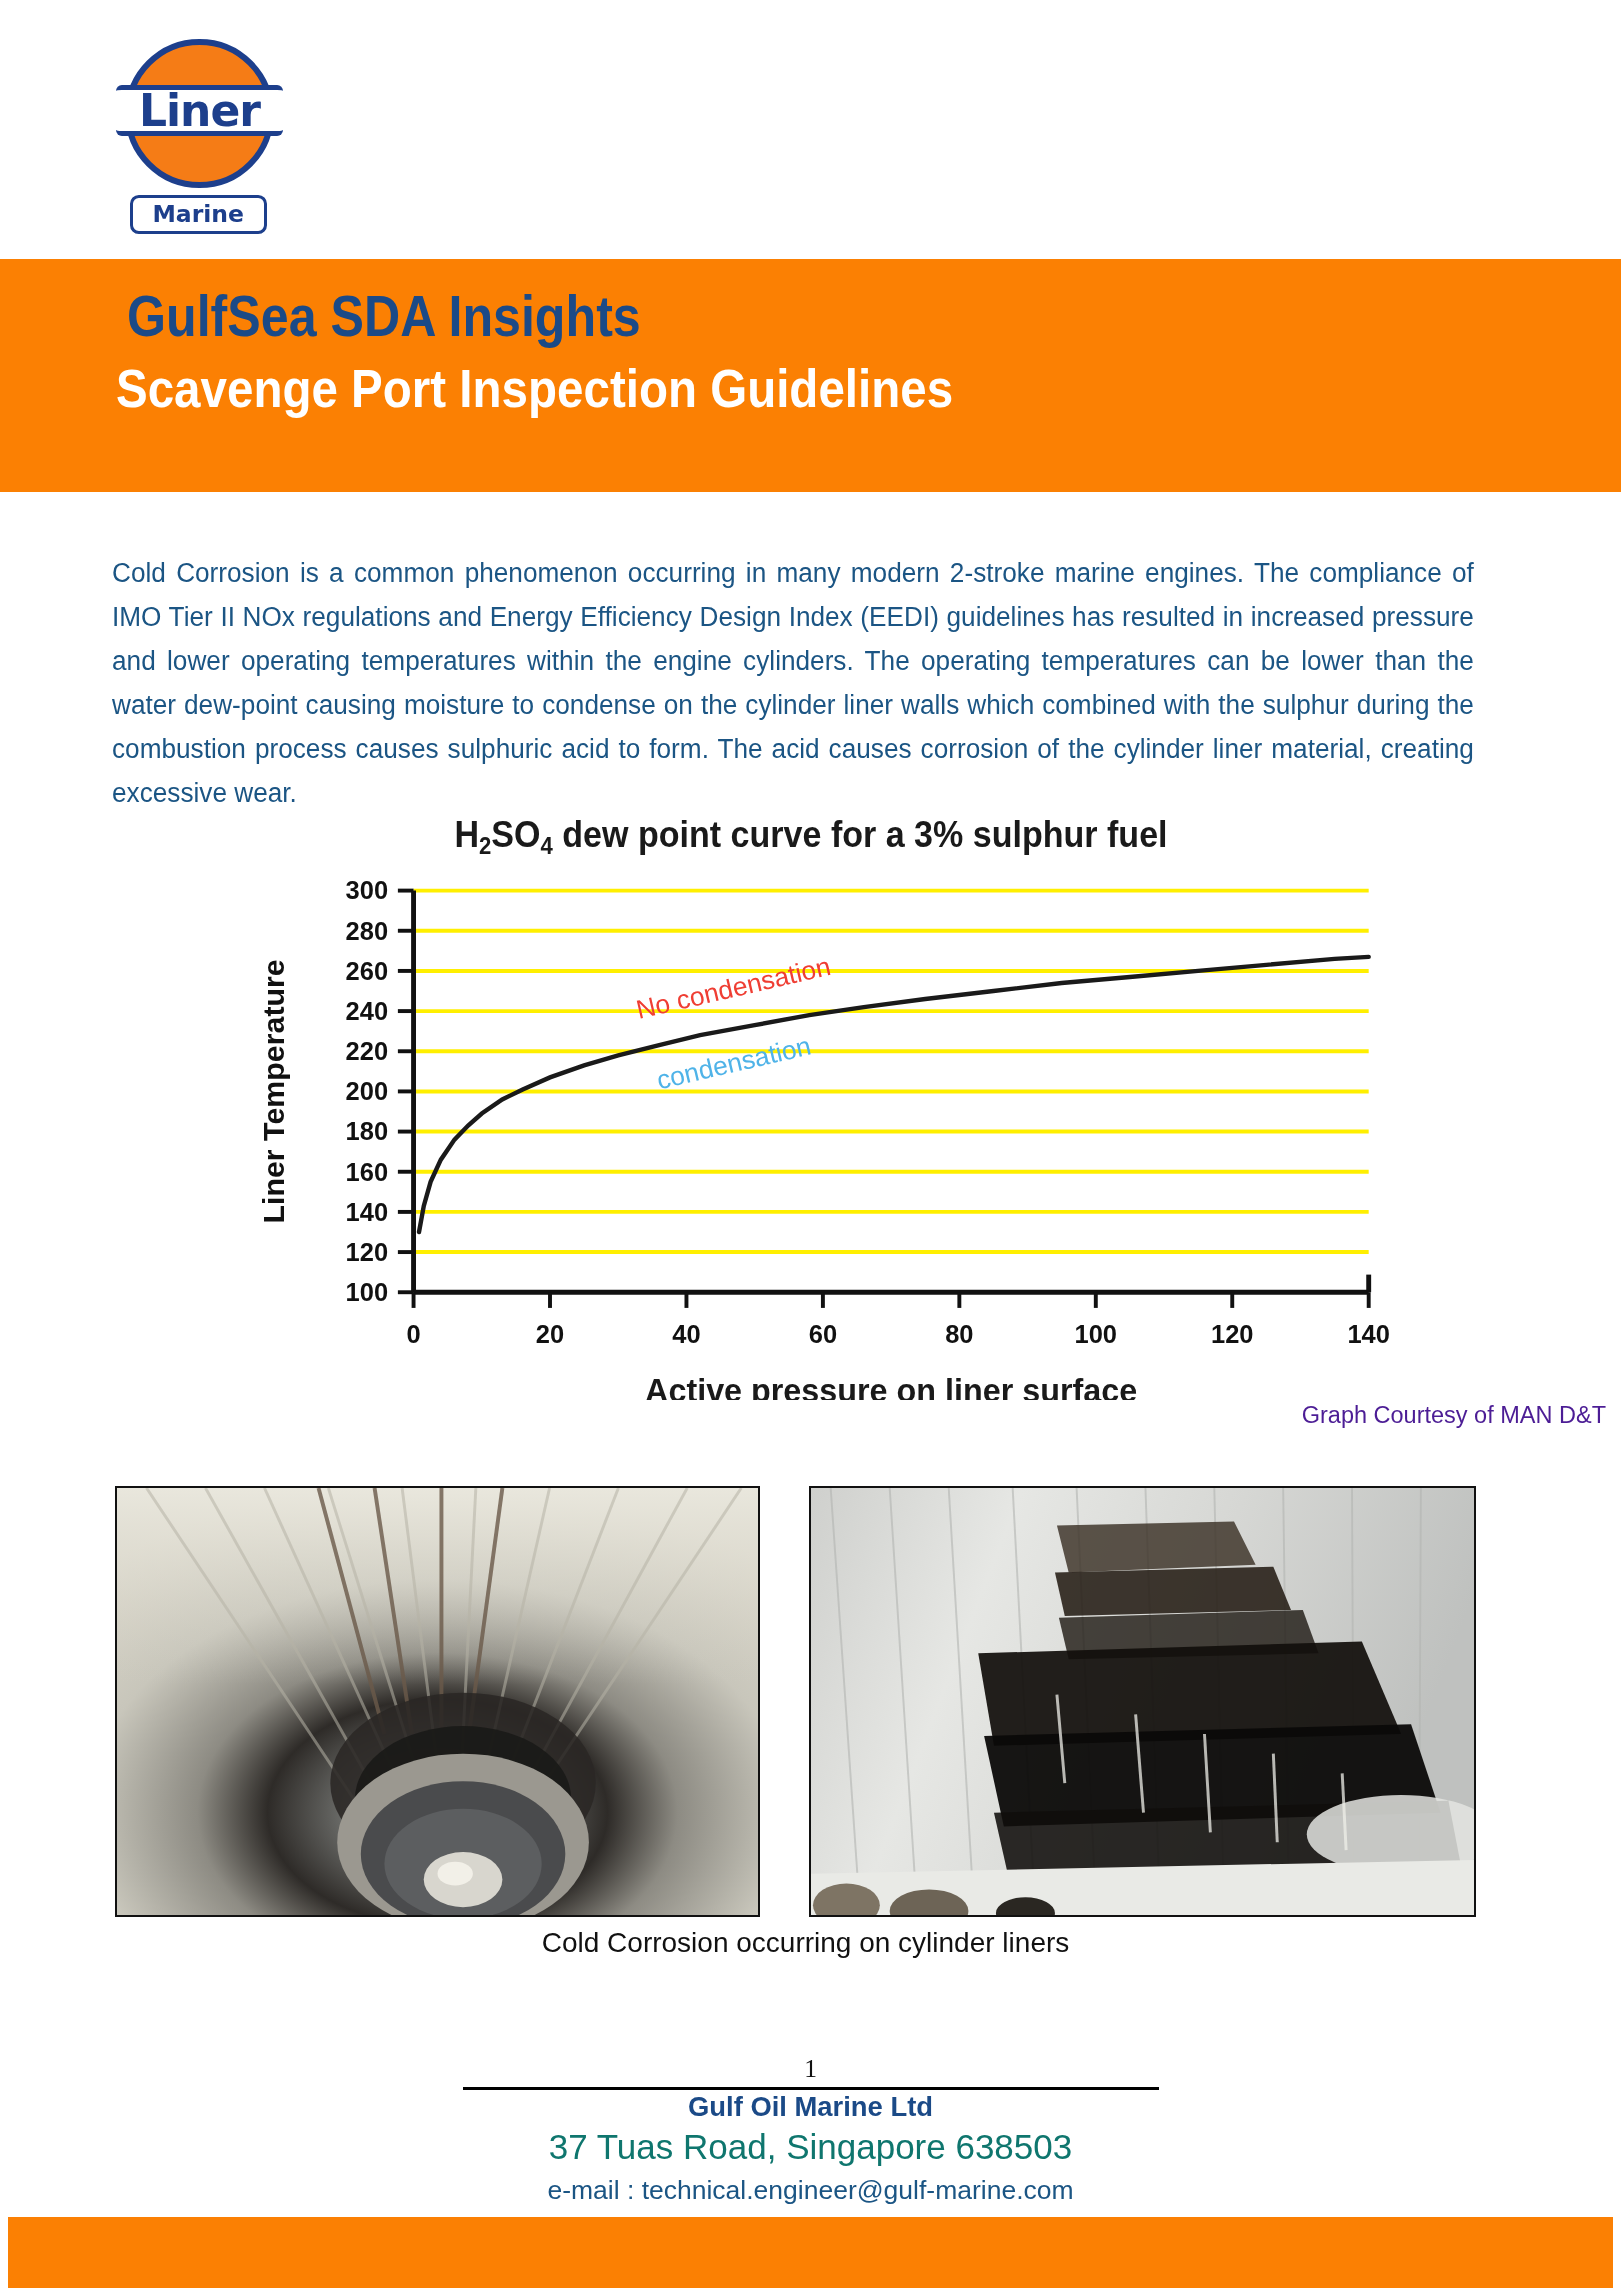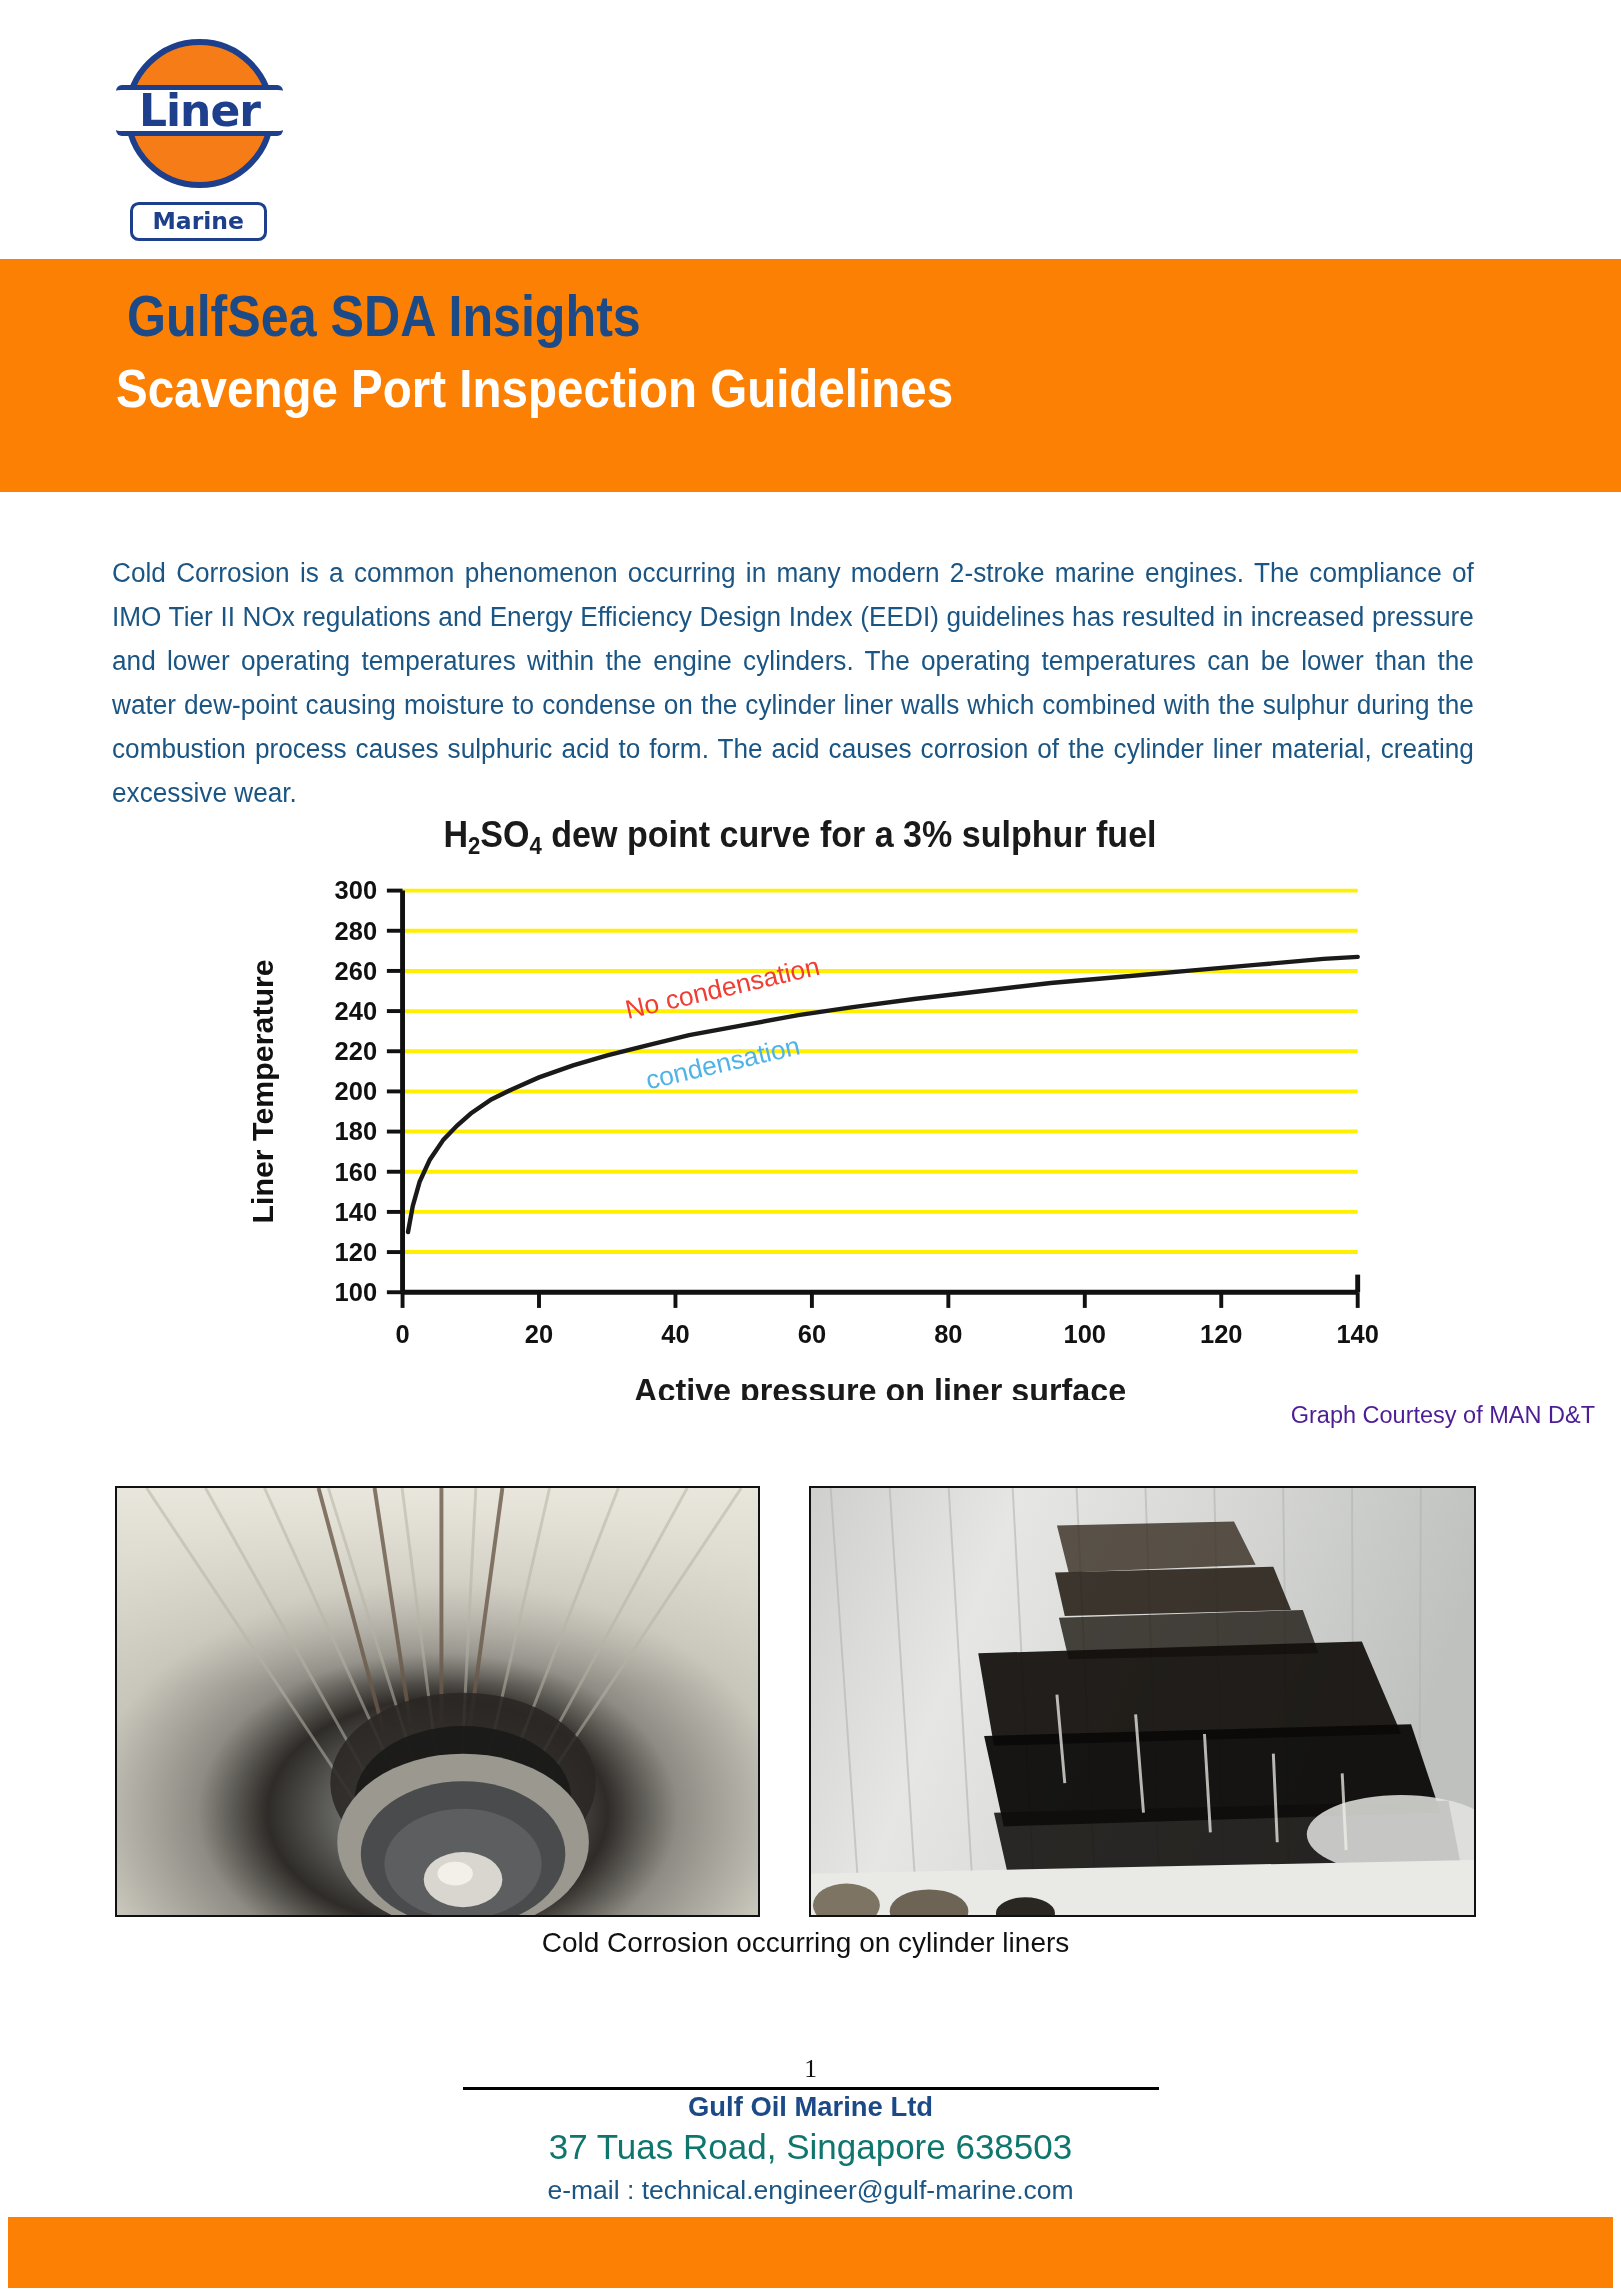--- a/index.html
+++ b/index.html
@@ -21,21 +21,21 @@
     position:absolute;left:-8.8px;right:-8.8px;top:46px;height:51px;
     background:#ffffff;border-top:5.9px solid #1d3f8c;border-bottom:5.9px solid #1d3f8c;
     box-sizing:border-box;border-radius:5.9px;
   }
   .logo-word{
     position:absolute;left:0;right:0;top:43px;height:57px;line-height:57px;
     text-align:center;font-size:44px;font-weight:bold;color:#1d3f8c;
     font-family:"DejaVu Sans", sans-serif;letter-spacing:-1px;
   }
   .logo-marine{
-    position:absolute;left:13.7px;top:163px;width:137px;height:39px;
+    position:absolute;left:13.7px;top:156px;width:137px;height:39px;
     border:3.9px solid #1d3f8c;border-radius:8.8px;box-sizing:border-box;
     text-align:center;line-height:32px;font-size:23.5px;font-weight:bold;
     color:#1d3f8c;font-family:"DejaVu Sans", sans-serif;background:#ffffff;
   }
 
   
   .header-band{
     position:absolute;left:0;top:259px;width:1621px;height:233px;
     background:#fb8003;
   }
@@ -57,21 +57,21 @@
   
   .body-text{
     position:absolute;left:112px;top:551px;width:1404px;
     font-size:27px;line-height:44px;color:#1b5584;
     text-align:justify;
     font-family:"Liberation Sans Narrow","Liberation Sans",sans-serif;
     transform:scaleX(.97);transform-origin:left top;
   }
 
   
-  .chart-wrap{position:absolute;left:5px;top:814px;width:1590px;height:627px;}
+  .chart-wrap{position:absolute;left:16px;top:814px;width:1590px;height:627px;}
   .chart-title{
     position:absolute;left:0;right:0;top:0;text-align:center;
     font-size:37px;font-weight:bold;color:#1a1a1a;
     font-family:"Liberation Sans Narrow","Liberation Sans",sans-serif;
     transform:scaleX(.92);
   }
   .chart-title sub{font-size:.65em;vertical-align:-.28em;}
   .chart-svg{position:absolute;left:211px;top:57px;}
   .chart-credit{
     position:absolute;left:0;right:0;top:588px;text-align:right;

